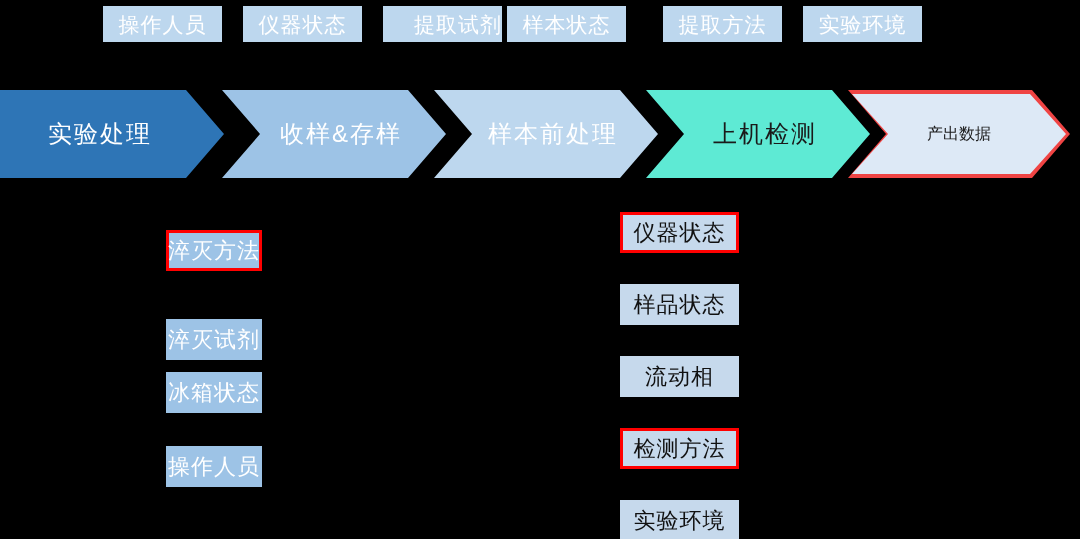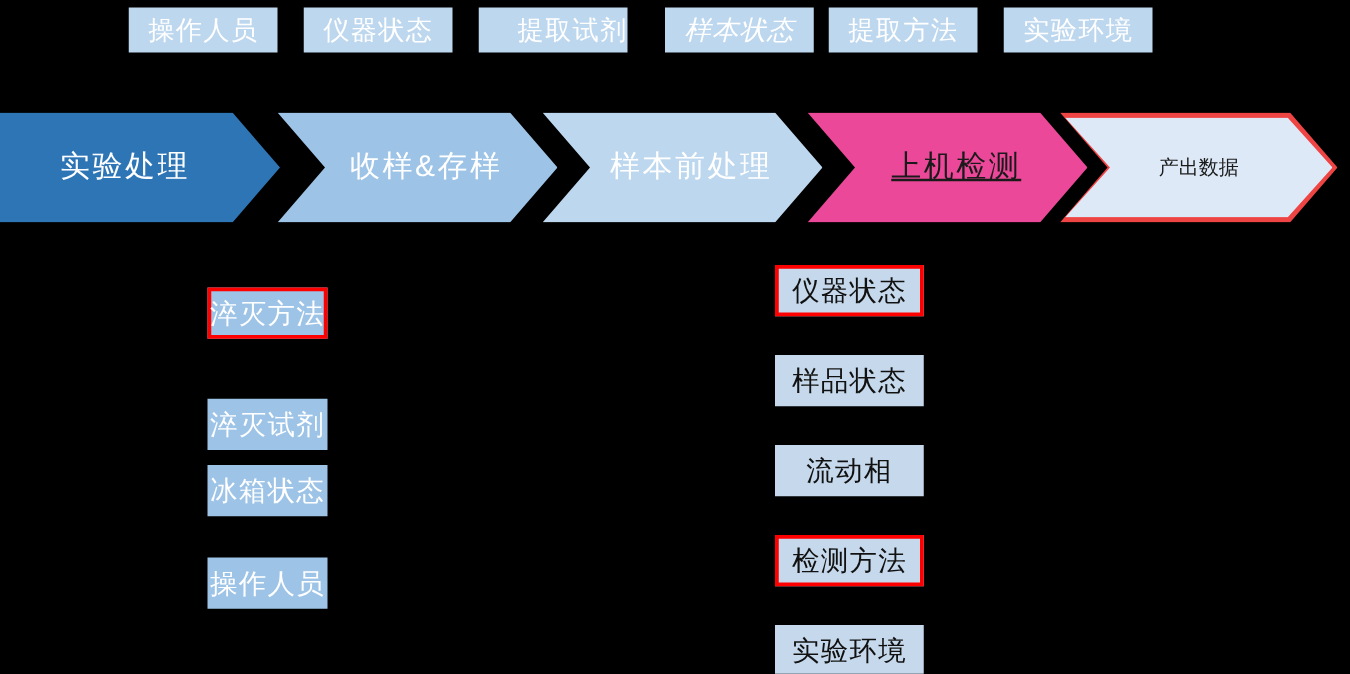--- a/index.html
+++ b/index.html
@@ -123,21 +123,21 @@
   <div id="top-row">
     <div class="tag tag-top" style="left:103px; top:6px;">
       <span class="tag-text">操作人员</span>
     </div>
     <div class="tag tag-top" style="left:243px; top:6px;">
       <span class="tag-text">仪器状态</span>
     </div>
     <div class="tag tag-top" style="left:383px; top:6px;justify-content:flex-end;">
       <span class="tag-text">提取试剂</span>
     </div>
-    <div class="tag tag-top" style="left:532px; top:6px;font-style:italic;">
+    <div class="tag tag-top" style="left:507px; top:6px;">
       <span class="tag-text">样本状态</span>
     </div>
     <div class="tag tag-top" style="left:663px; top:6px;">
       <span class="tag-text">提取方法</span>
     </div>
     <div class="tag tag-top" style="left:803px; top:6px;">
       <span class="tag-text">实验环境</span>
     </div>
   </div>
 
@@ -148,21 +148,21 @@
     </div>
 
     <div class="chevron" style="left:434px; width:224px; background:#bdd7ee; color:#ffffff;">
       <span class="chev-label">样本前处理</span>
     </div>
 
     <div class="chevron" style="left:222px; width:224px; background:#9dc3e6; color:#ffffff;">
       <span class="chev-label">收样&amp;存样</span>
     </div>
 
-    <div class="chevron" style="left:646px; width:224px; background:#ec4899; color:#1a1a1a;text-decoration:underline;">
+    <div class="chevron" style="left:646px; width:224px; background:#5eead4; color:#1a1a1a;">
       <span class="chev-label">上机检测</span>
     </div>
 
     <div class="chev-outline" style="left:848px; width:222px;">
       <div class="chev-inner" style="background:#dde9f6; color:#1a1a1a;">
         <span class="chev-label">产出数据</span>
       </div>
     </div>
 
   </div>

